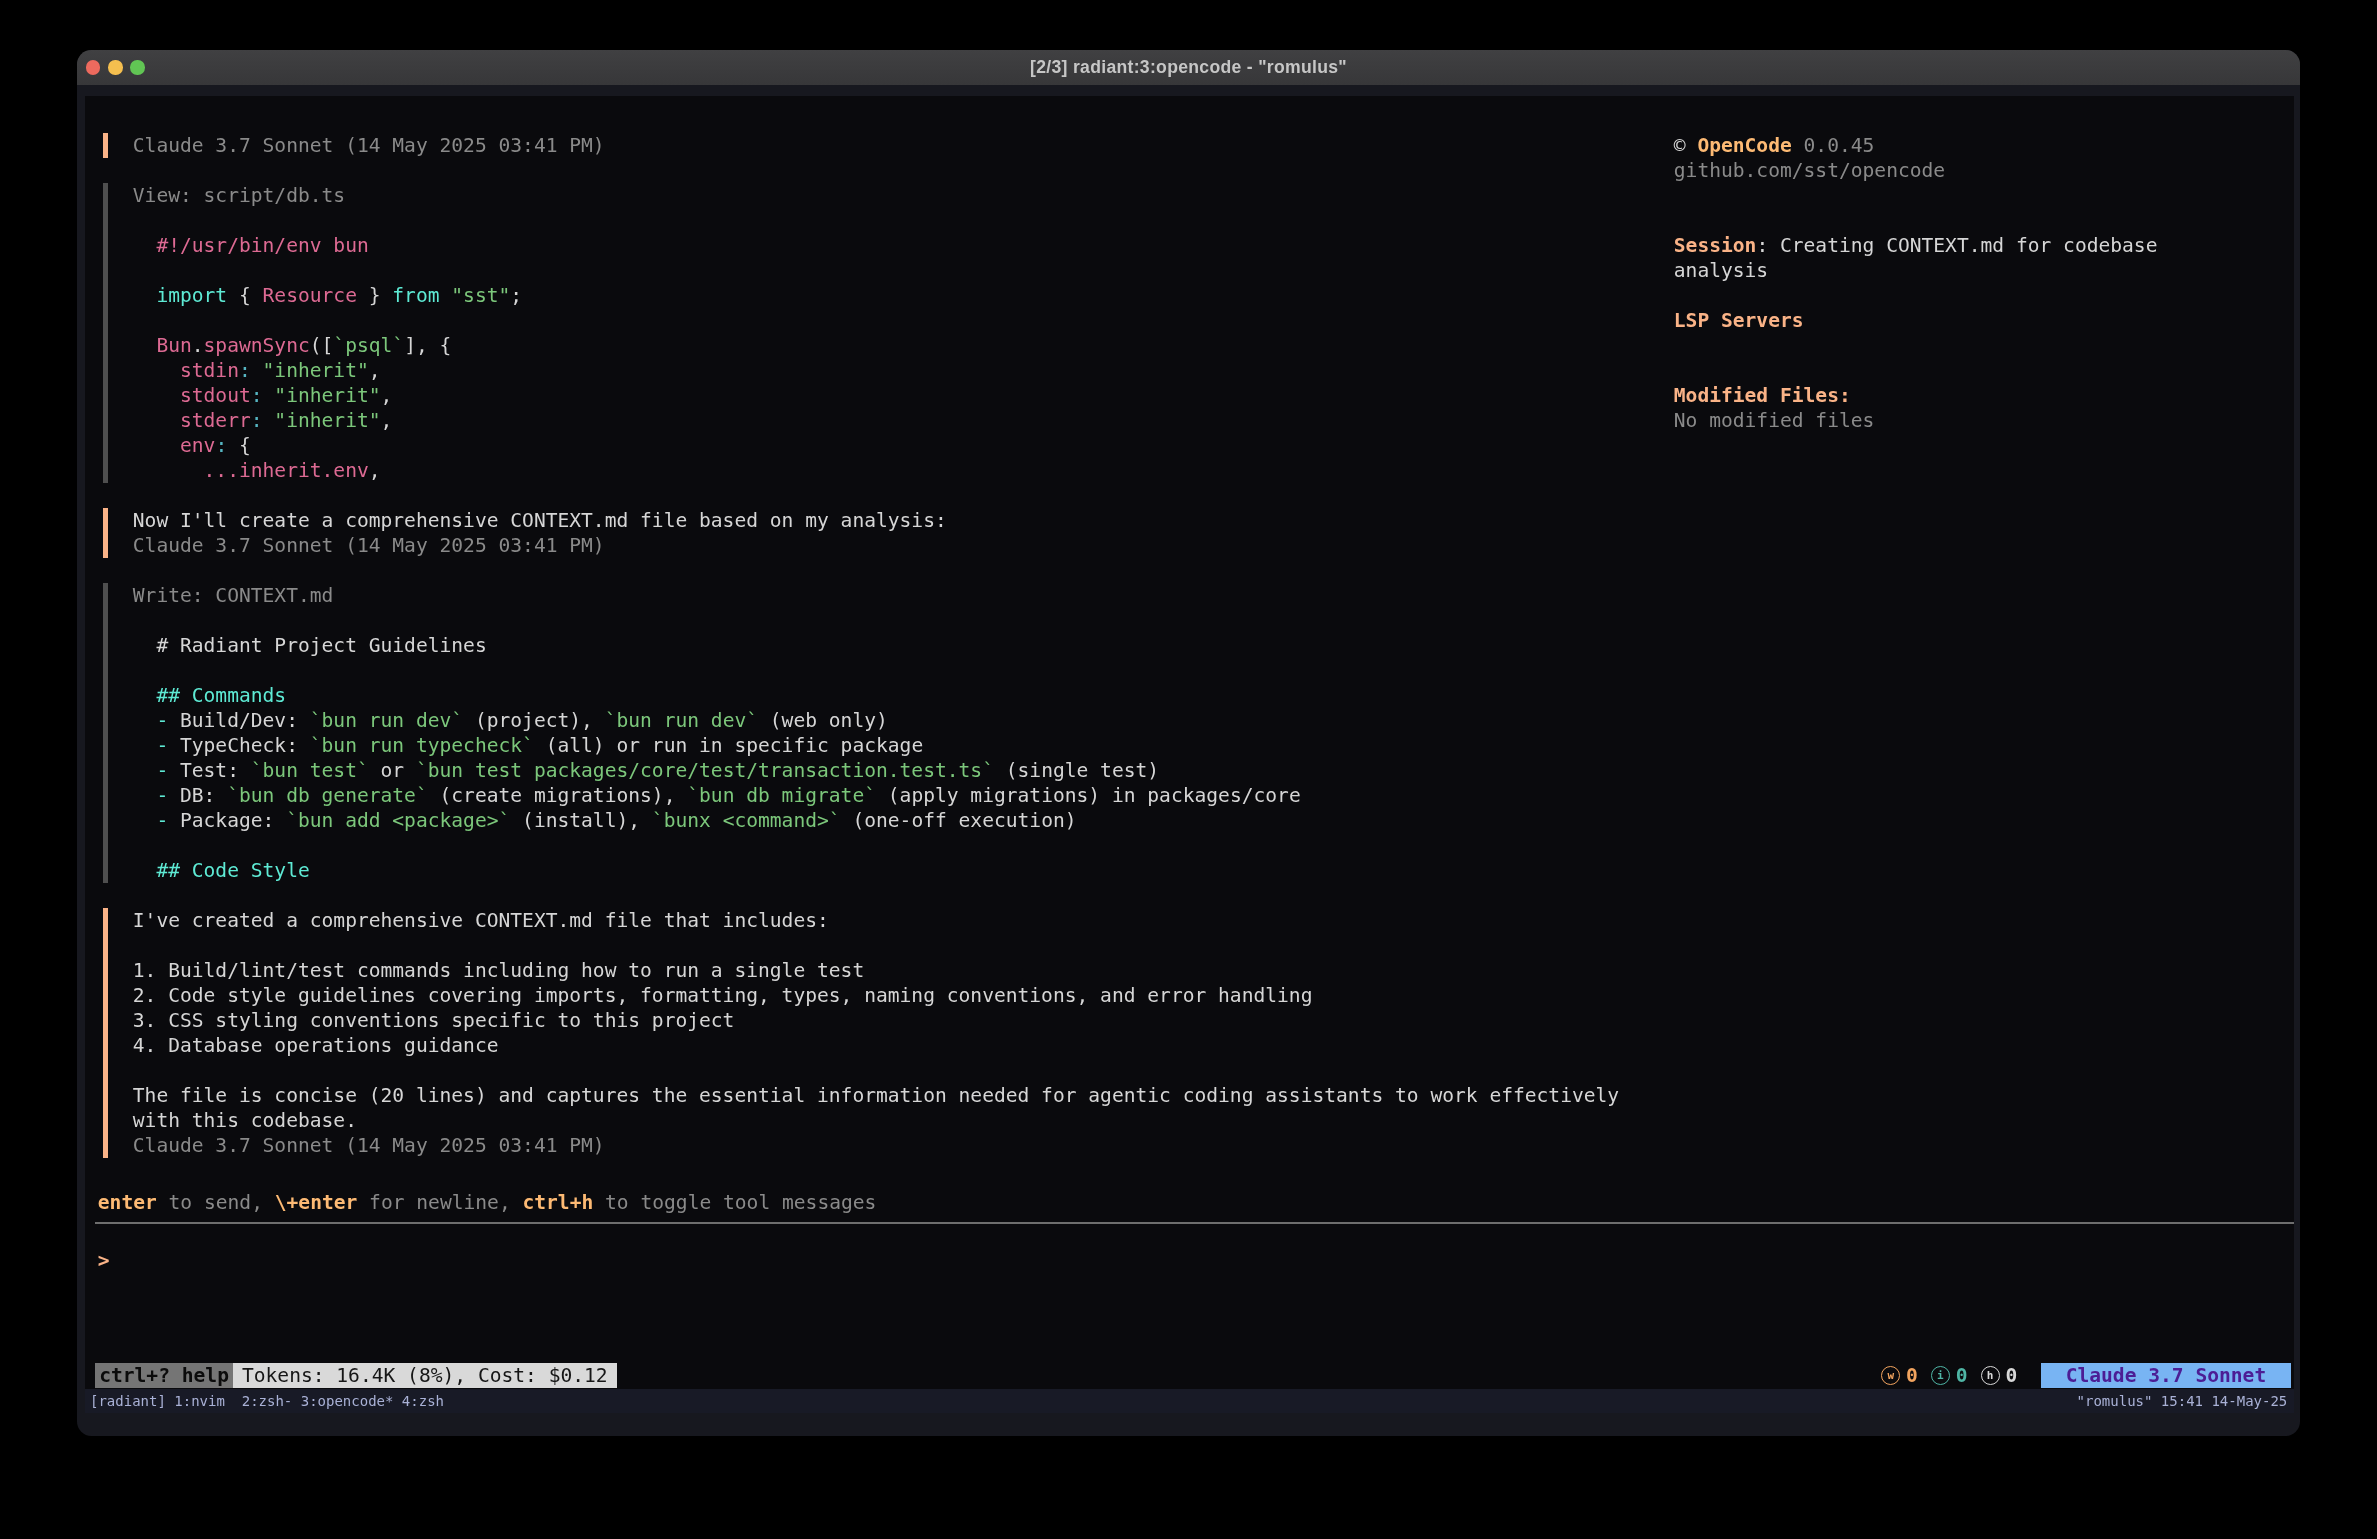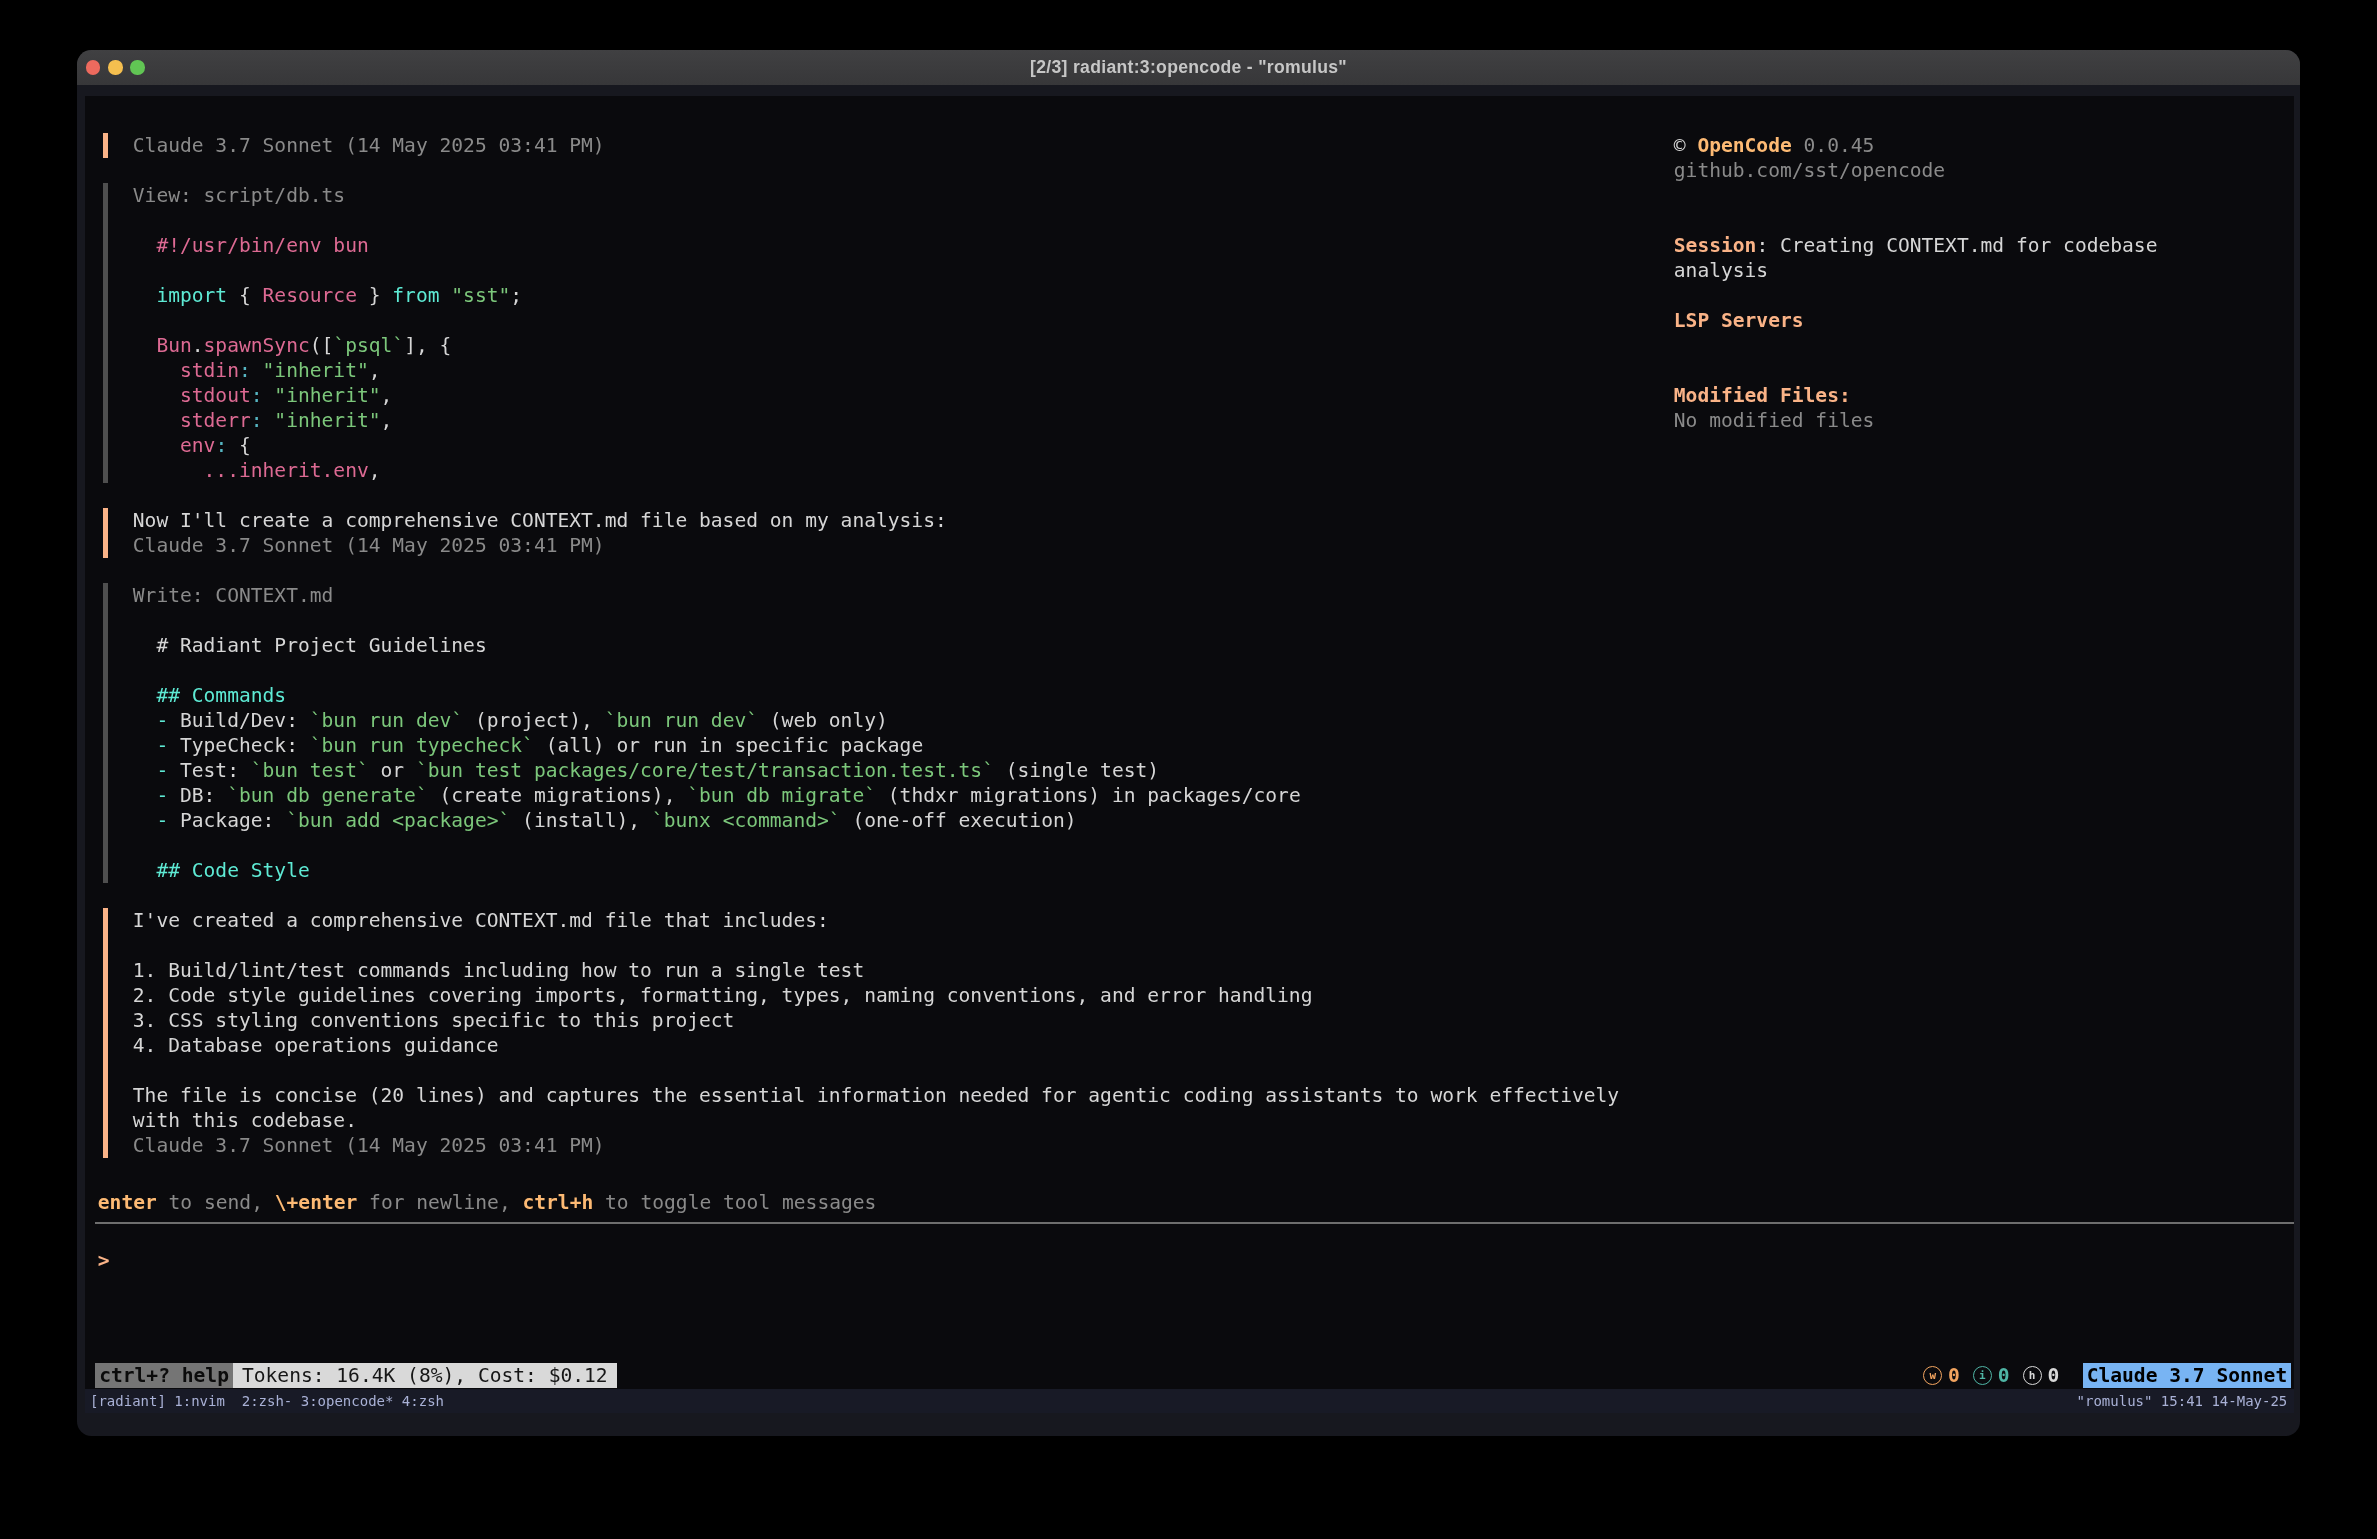--- a/index.html
+++ b/index.html
@@ -40,21 +40,21 @@
               display:flex;align-items:center;}
   .chip{height:25px;line-height:25px;font-size:19.6px;white-space:pre;}
   .chip-help{background:#757575;color:#0b0b0b;font-weight:bold;padding:0 4px;}
   .chip-tokens{background:#d9d9d9;color:#161616;padding:0 9px;}
   .status-spacer{flex:1;}
   .diag-group{display:flex;align-items:center;margin-right:13px;}
   .diag-circle{width:17px;height:17px;border:1.3px solid currentColor;border-radius:50%;
                display:flex;align-items:center;justify-content:center;
                font-size:11px;font-weight:bold;}
   .diag-count{font-size:19.6px;margin-left:5.9px;font-weight:bold;}
-  .chip-model{background:#78b4f3;color:#000000;font-weight:bold;padding:0 4px;margin-left:10.4px;}
+  .chip-model{background:#78b4f3;color:#4c1d95;font-weight:bold;padding:0 25px;margin-left:10.4px;}
   .tmux-bar{position:absolute;left:7.8px;top:1339px;width:2209px;height:23.5px;background:#181a26;
             display:flex;align-items:center;justify-content:space-between;
             font-size:14px;color:#a9b1d6;}
   .tmux-left{padding-left:5.2px;white-space:pre;}
   .tmux-right{padding-right:6.5px;white-space:pre;}
   .input-area{position:absolute;left:10.4px;right:0;top:1135px;height:124px;}
 </style>
 </head>
 <body>
 
@@ -95,21 +95,21 @@
         </div>
       <div class="msg-block bar-gray">
           <div class="line"><span class="c-gray">Write: CONTEXT.md</span></div>
           <div class="line"></div>
           <div class="line"><span class="c-white">  # Radiant Project Guidelines</span></div>
           <div class="line"></div>
           <div class="line"><span class="c-white">  </span><span class="c-blue">## Commands</span></div>
           <div class="line"><span class="c-white">  </span><span class="c-blue">-</span><span class="c-white"> Build/Dev: </span><span class="c-green">`bun run dev`</span><span class="c-white"> (project), </span><span class="c-green">`bun run dev`</span><span class="c-white"> (web only)</span></div>
           <div class="line"><span class="c-white">  </span><span class="c-blue">-</span><span class="c-white"> TypeCheck: </span><span class="c-green">`bun run typecheck`</span><span class="c-white"> (all) or run in specific package</span></div>
           <div class="line"><span class="c-white">  </span><span class="c-blue">-</span><span class="c-white"> Test: </span><span class="c-green">`bun test`</span><span class="c-white"> or </span><span class="c-green">`bun test packages/core/test/transaction.test.ts`</span><span class="c-white"> (single test)</span></div>
-          <div class="line"><span class="c-white">  </span><span class="c-blue">-</span><span class="c-white"> DB: </span><span class="c-green">`bun db generate`</span><span class="c-white"> (create migrations), </span><span class="c-green">`bun db migrate`</span><span class="c-white"> (thdxr migrations) in packages/core</span></div>
+          <div class="line"><span class="c-white">  </span><span class="c-blue">-</span><span class="c-white"> DB: </span><span class="c-green">`bun db generate`</span><span class="c-white"> (create migrations), </span><span class="c-green">`bun db migrate`</span><span class="c-white"> (apply migrations) in packages/core</span></div>
           <div class="line"><span class="c-white">  </span><span class="c-blue">-</span><span class="c-white"> Package: </span><span class="c-green">`bun add &lt;package&gt;`</span><span class="c-white"> (install), </span><span class="c-green">`bunx &lt;command&gt;`</span><span class="c-white"> (one-off execution)</span></div>
           <div class="line"></div>
           <div class="line"><span class="c-white">  </span><span class="c-blue">## Code Style</span></div>
         </div>
       <div class="msg-block bar-peach">
           <div class="line"><span class="c-white">I've created a comprehensive CONTEXT.md file that includes:</span></div>
           <div class="line"></div>
           <div class="line"><span class="c-white">1. Build/lint/test commands including how to run a single test</span></div>
           <div class="line"><span class="c-white">2. Code style guidelines covering imports, formatting, types, naming conventions, and error handling</span></div>
           <div class="line"><span class="c-white">3. CSS styling conventions specific to this project</span></div>

